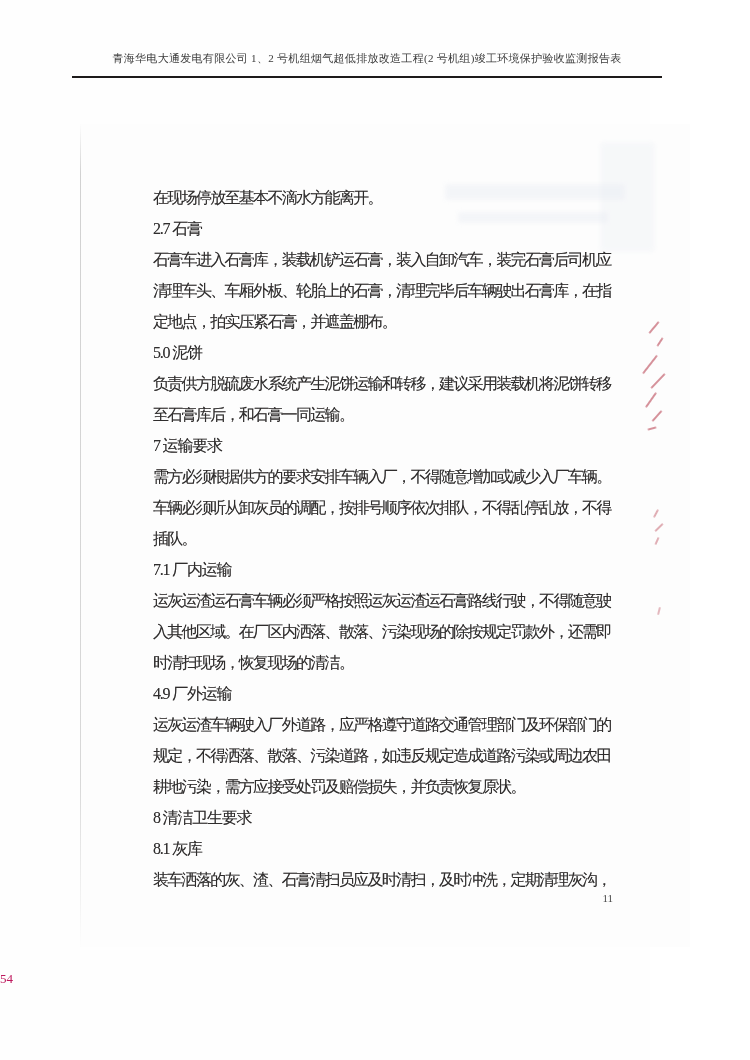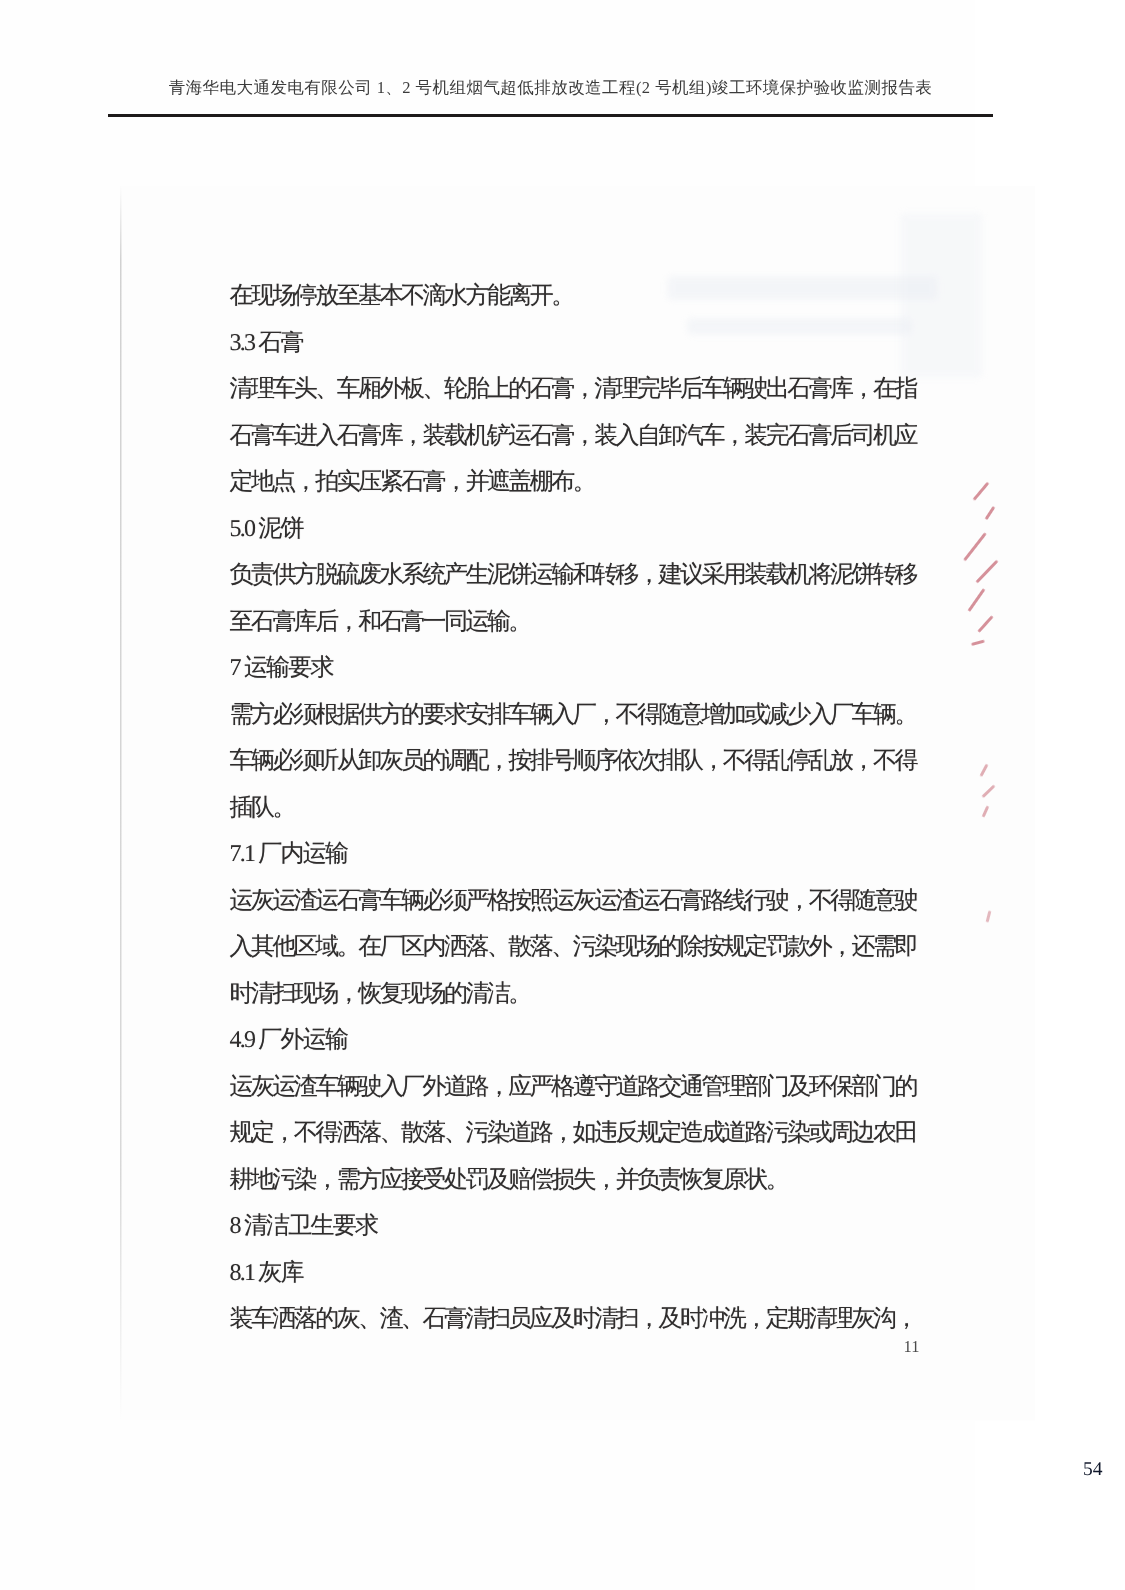--- a/index.html
+++ b/index.html
@@ -64,23 +64,23 @@
     position: absolute;
     left: 73px; top: 768px; width: 460px;
     text-align: right;
     font-size: 11px;
     color: #4a4a4a;
   }
   
   .footer-pageno {
     position: absolute;
     top: 971px; left: 0; width: 735px;
-    text-align: right;
+    text-align: left;
     font-size: 13px;
-    color: #0f172a;
+    color: #be185d;
   }
   
   .ghost {
     position: absolute;
     background: #e9edf3;
     opacity: 0.45;
     filter: blur(2px);
     border-radius: 3px;
   }
   .ghost.g1 { left: 365px; top: 60px;  width: 180px; height: 16px; }
@@ -116,23 +116,23 @@
 
   <div class="scan-page">
     <div class="edge-line"></div>
 
     <div class="ghost g1"></div>
     <div class="ghost g2"></div>
     <div class="ghost g3"></div>
 
     <div class="text-block">
         <div class="line">在现场停放至基本不滴水方能离开。</div>
-        <div class="line heading">3.3 石膏</div>
+        <div class="line heading">2.7 石膏</div>
+        <div class="line">石膏车进入石膏库，装载机铲运石膏，装入自卸汽车，装完石膏后司机应</div>
         <div class="line">清理车头、车厢外板、轮胎上的石膏，清理完毕后车辆驶出石膏库，在指</div>
-        <div class="line">石膏车进入石膏库，装载机铲运石膏，装入自卸汽车，装完石膏后司机应</div>
         <div class="line">定地点，拍实压紧石膏，并遮盖棚布。</div>
         <div class="line heading">5.0 泥饼</div>
         <div class="line">负责供方脱硫废水系统产生泥饼运输和转移，建议采用装载机将泥饼转移</div>
         <div class="line">至石膏库后，和石膏一同运输。</div>
         <div class="line heading">7 运输要求</div>
         <div class="line">需方必须根据供方的要求安排车辆入厂，不得随意增加或减少入厂车辆。</div>
         <div class="line">车辆必须听从卸灰员的调配，按排号顺序依次排队，不得乱停乱放，不得</div>
         <div class="line">插队。</div>
         <div class="line heading">7.1 厂内运输</div>
         <div class="line">运灰运渣运石膏车辆必须严格按照运灰运渣运石膏路线行驶，不得随意驶</div>

